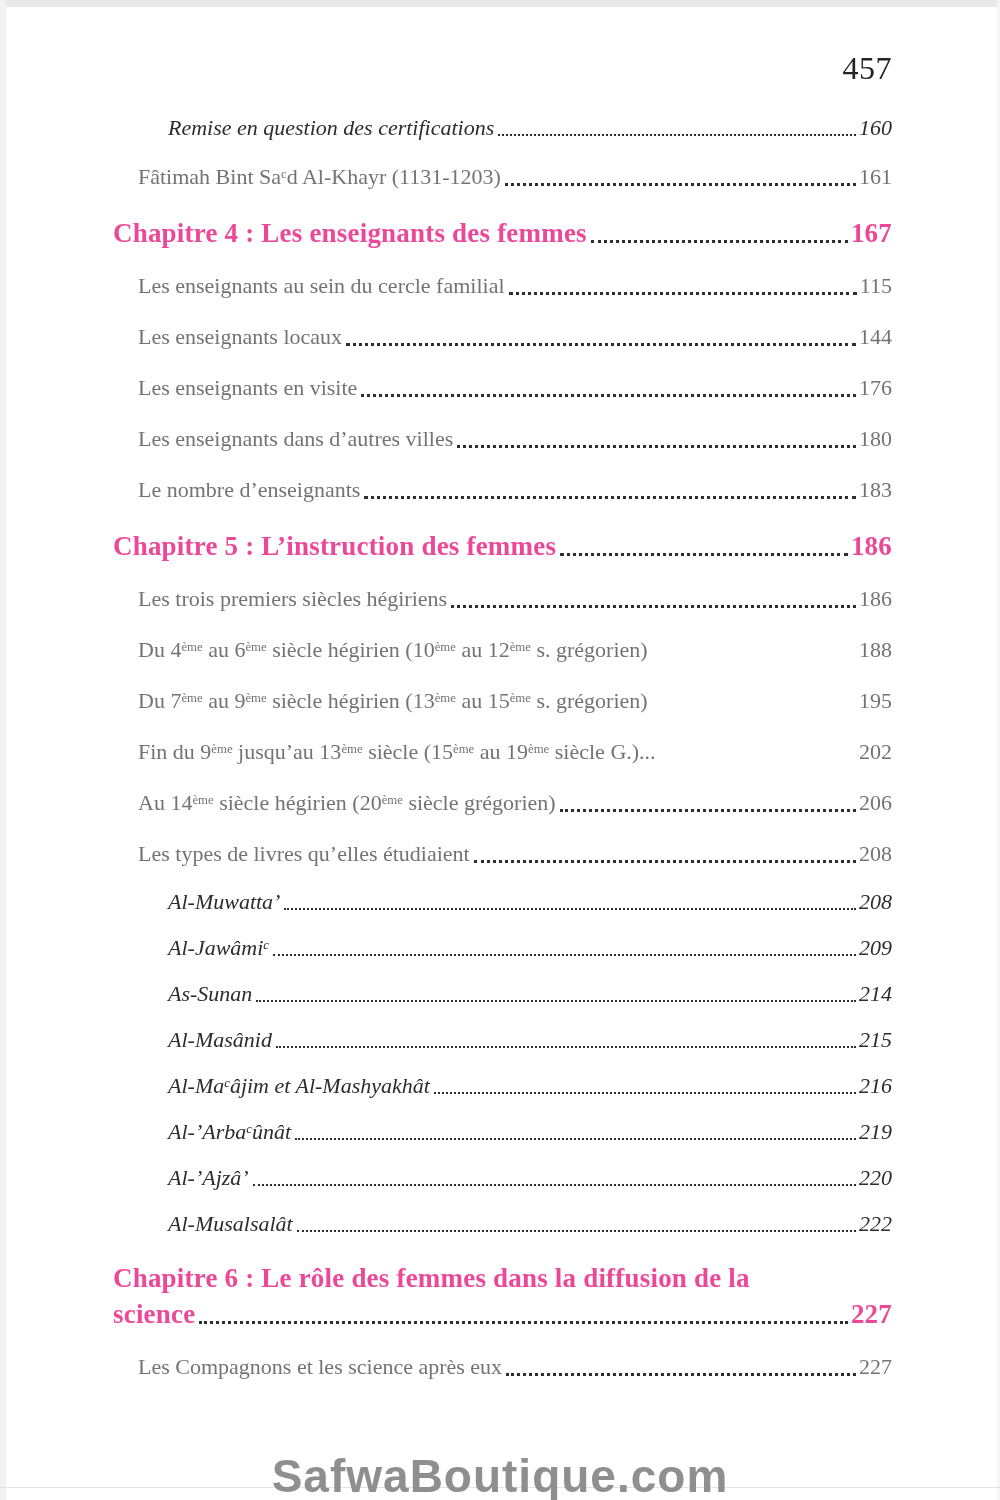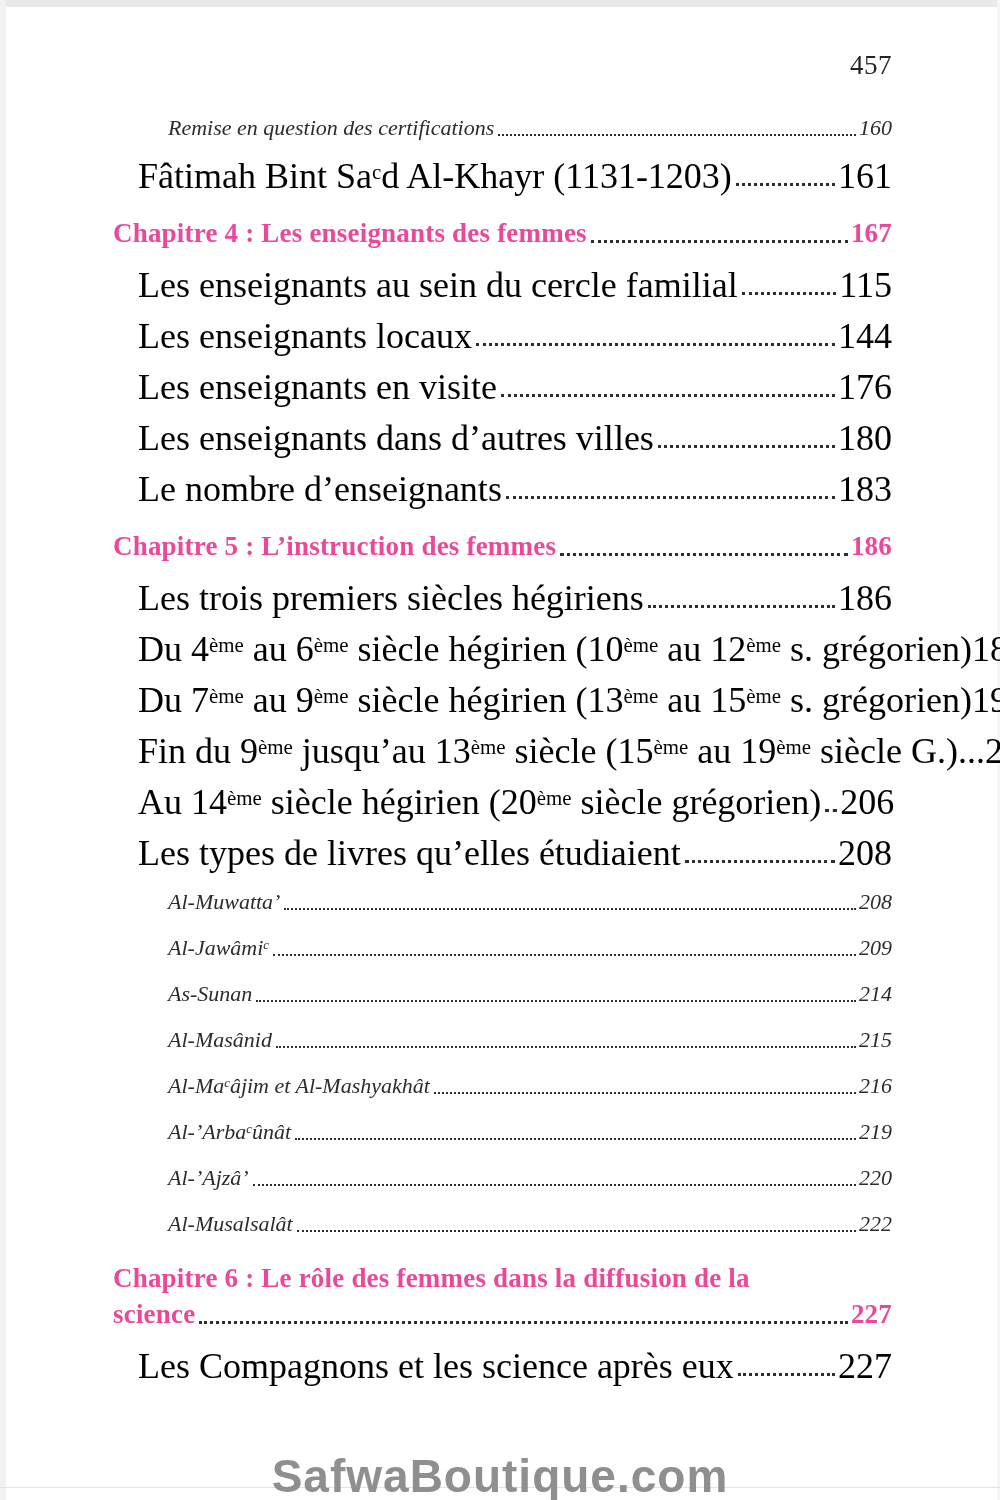--- a/index.html
+++ b/index.html
@@ -13,21 +13,21 @@
   }
   
   .edge-top    { position:absolute; top:0; left:0; right:0; height:7px; background:#e9e9e9; }
   .edge-left   { position:absolute; top:0; left:0; bottom:0; width:6px; background:#f1f1f1; }
   .edge-right  { position:absolute; top:0; right:0; bottom:0; width:3px; background:#f5f5f5; }
   .bottom-line { position:absolute; left:0; right:0; top:1487px; height:1px; background:#e2e2e2; }
 
   .page-number-top {
     position: absolute;
     top: 50px; right: 108px;
-    font-size: 27px;
+    font-size: 32px;
     letter-spacing: 0.5px;
     color: #242424;
   }
 
   .toc {
     position: absolute;
     top: 96px; left: 113px; right: 108px;
   }
 
   .toc-line {
@@ -47,25 +47,25 @@
     flex: 1 1 auto;
     min-width: 12px;
     border-bottom: 3px dotted #2e2e2e;
     margin: 0 3px 7px 4px;
   }
   .spacer { flex: 1 1 auto; }
   .pg { white-space: nowrap; }
 
   
   .entry {
-    font-size: 36px;
+    font-size: 22px;
     line-height: 33px;
     margin-top: 18px;
     padding-left: 25px;
-    color: #000000;
+    color: #737373;
   }
 
   
   .sub {
     font-size: 22px;
     line-height: 29px;
     margin-top: 17px;
     padding-left: 55px;
     font-style: italic;
     color: #2c2c2c;

